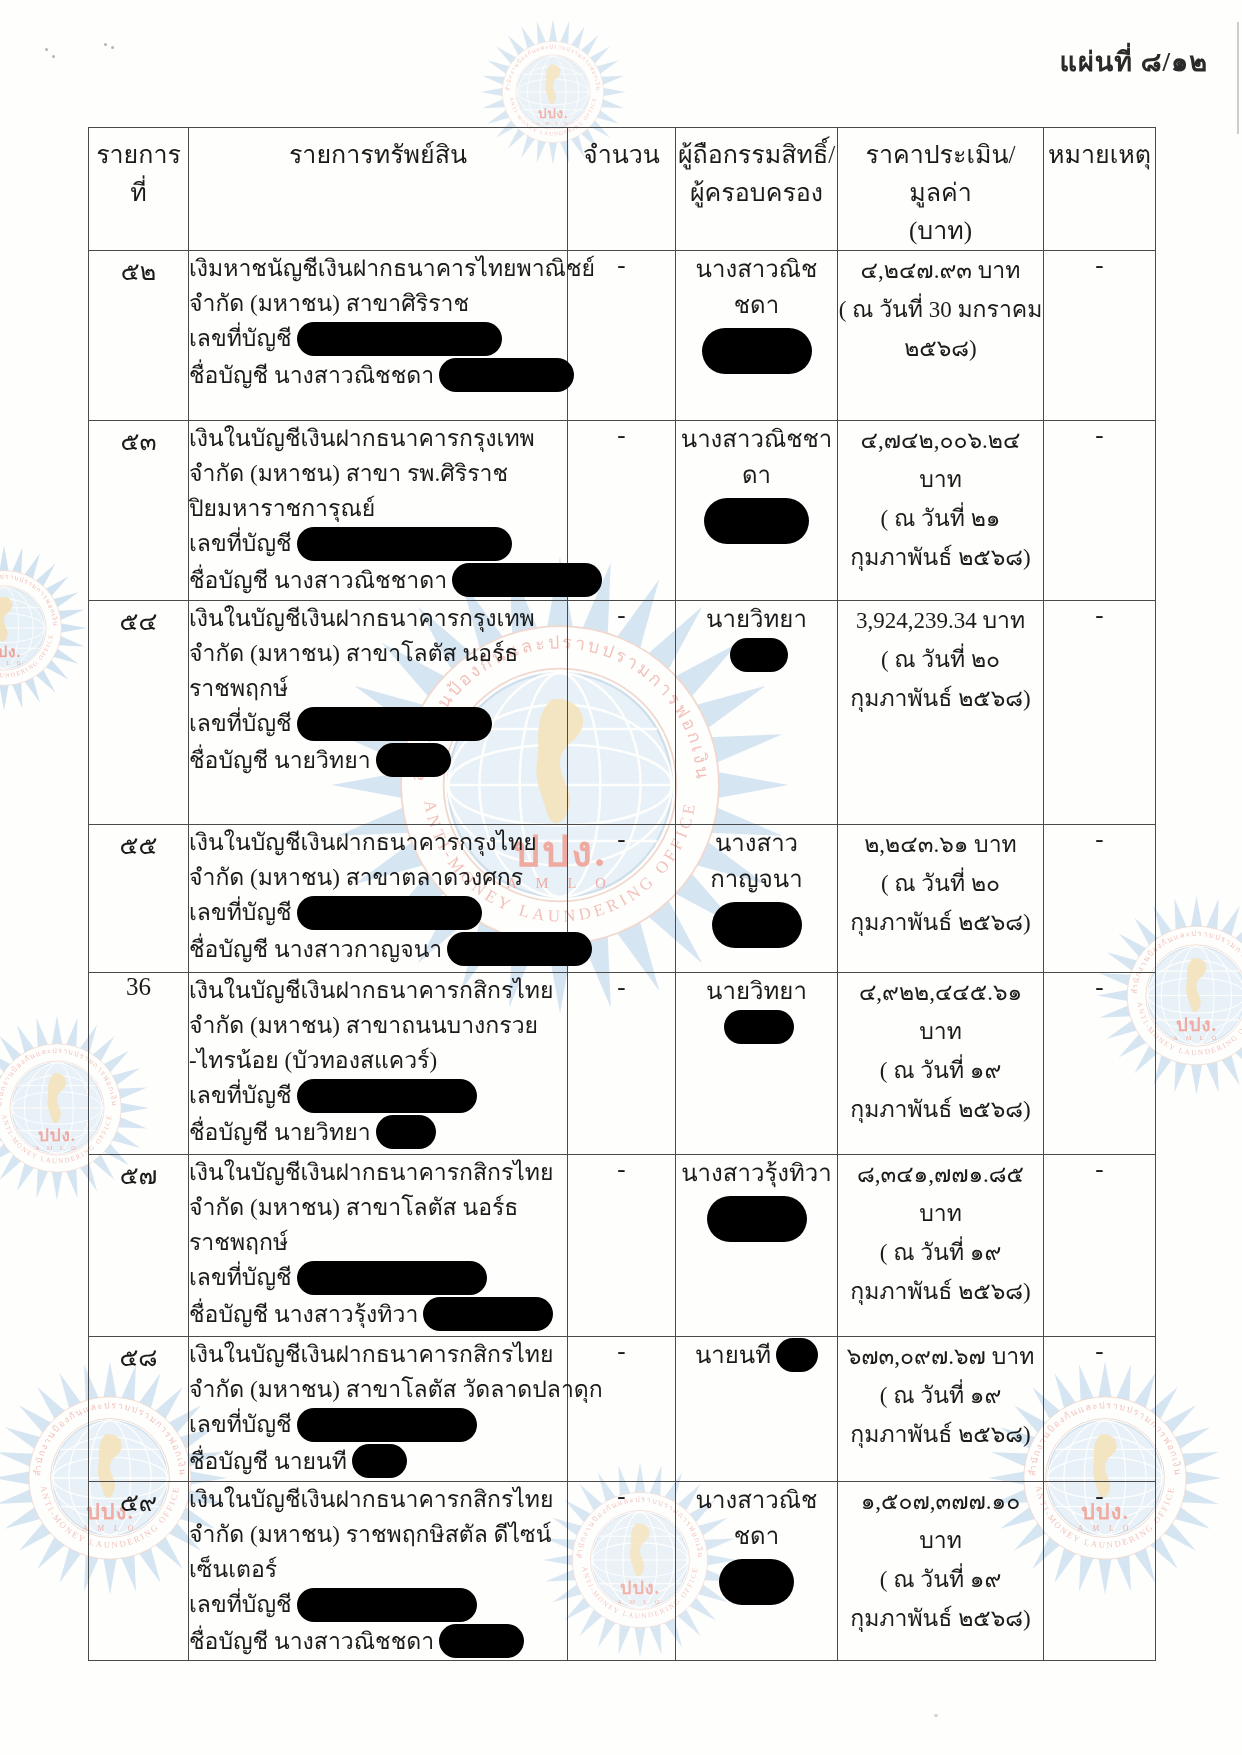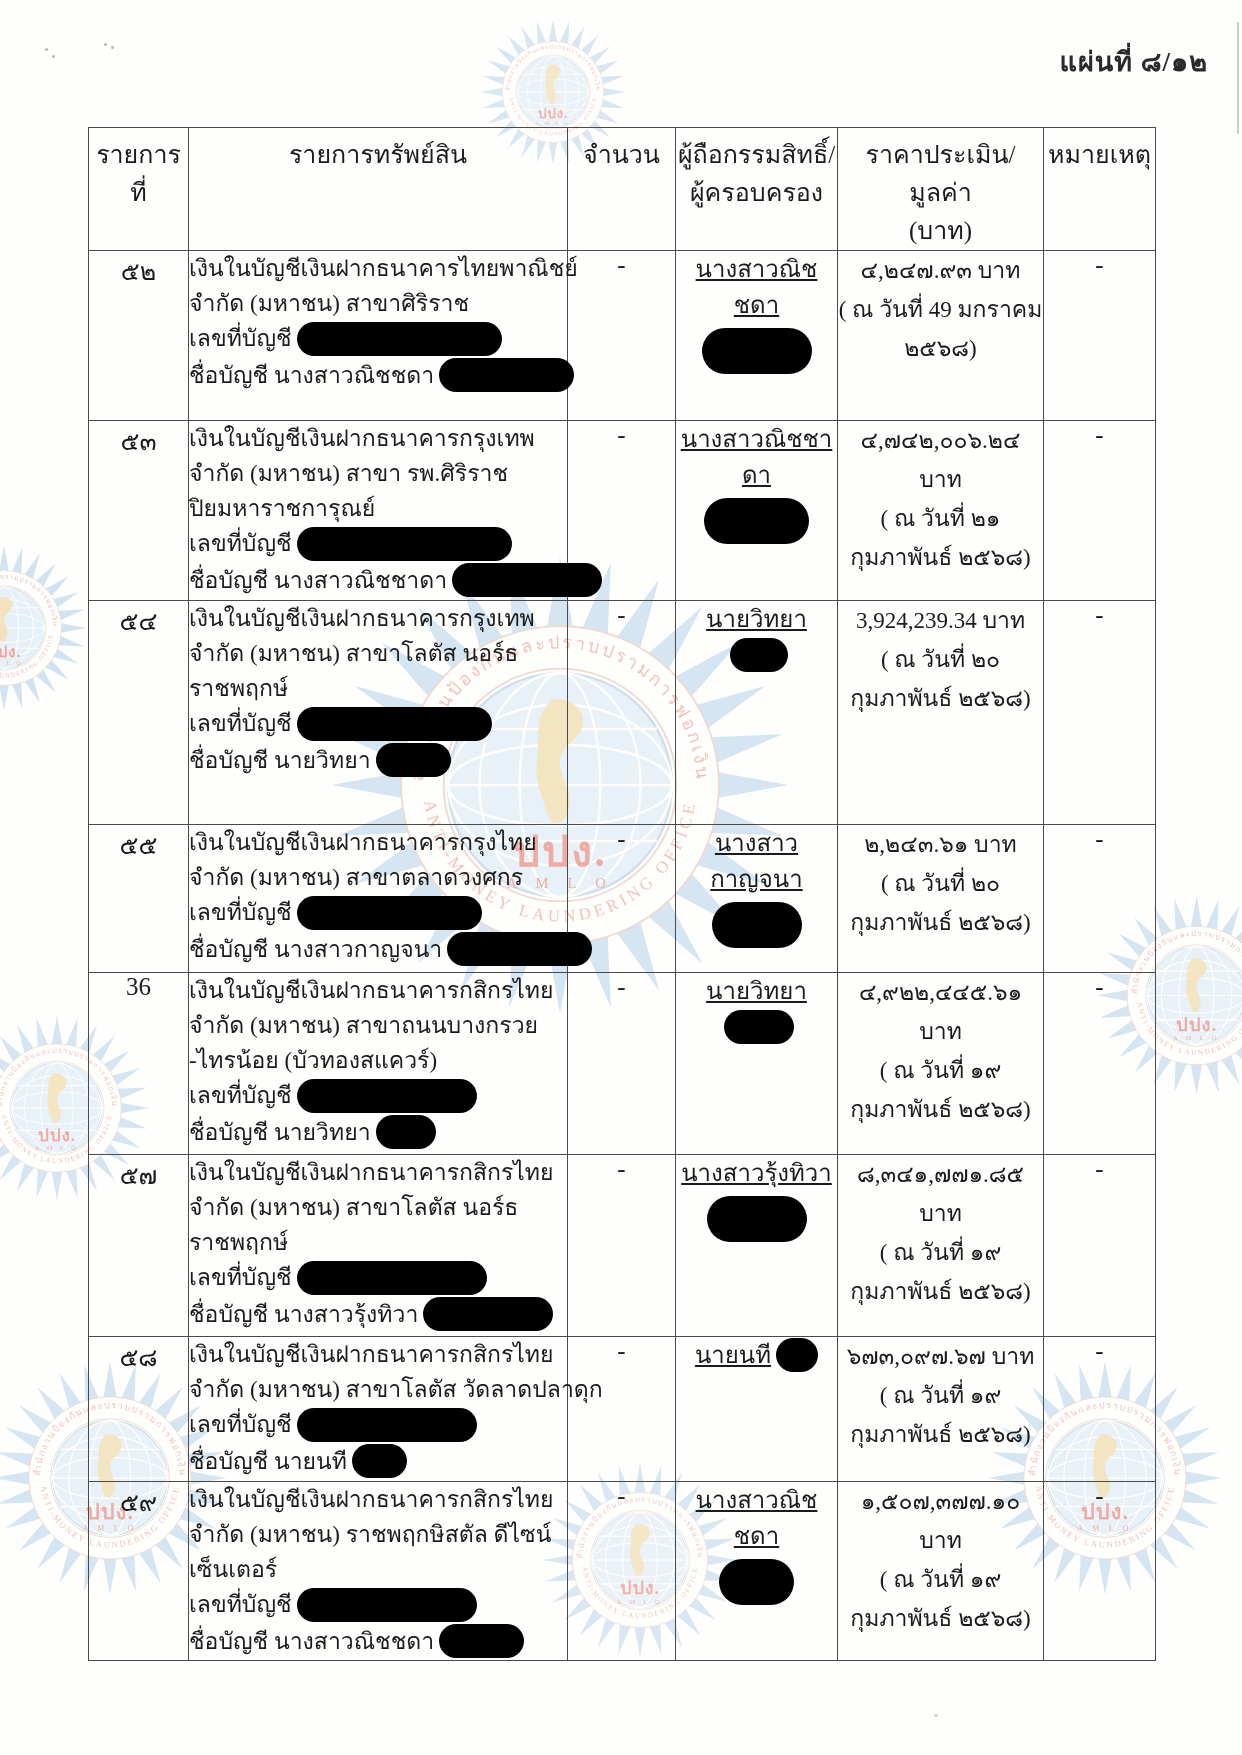--- a/index.html
+++ b/index.html
@@ -25,21 +25,21 @@
     border-collapse:collapse;table-layout:fixed;z-index:2;background:transparent;
   }
   .doc-table th,.doc-table td{border:1.6px solid #4a4a4a;vertical-align:top;padding:0;}
   .doc-table thead th{
     height:78px;font-weight:normal;font-size:25px;text-align:center;
     padding-top:8px;line-height:38px;
   }
   .c-item{text-align:center;padding-top:10px;font-size:25px;}
   .c-asset{padding:7px 8px 5px 13px;font-size:23px;line-height:35px;text-align:left;}
   .c-qty,.c-rem{text-align:center;padding-top:10px;font-size:25px;}
-  .c-owner{text-align:center;padding-top:8px;font-size:24px;line-height:36px;text-decoration:underline;}
+  .c-owner{text-align:center;padding-top:8px;font-size:24px;line-height:36px;}
   .c-value{text-align:center;padding-top:8px;font-size:23px;line-height:39px;}
   
   .pill{
     display:inline-block;background:#000;border-radius:18px;
     height:34px;vertical-align:middle;margin-left:5px;transform:translateY(-2px);
   }
   .pill-block{display:block;background:#000;border-radius:24px;margin:5px auto 0 auto;}
   .asset-line{white-space:nowrap;}
 </style>
 </head>
@@ -457,33 +457,33 @@
           <div>ราคาประเมิน/มูลค่า</div>
           <div>(บาท)</div>
         </th>
         <th>หมายเหตุ</th>
       </tr>
     </thead>
     <tbody>
         <tr style="height: 170px;">
           <td class="c-item">๕๒</td>
           <td class="c-asset">
-            <div class="asset-line">เงินในบัญชีเงินฝากธนาคารไทยพาณิชย์</div>
+            <div class="asset-line">เงิมหาชนัญชีเงินฝากธนาคารไทยพาณิชย์</div>
             <div class="asset-line">จำกัด (มหาชน) สาขาศิริราช</div>
             <div class="asset-line"><span>เลขที่บัญชี</span><span class="pill" style="width: 205px;"></span></div>
             <div class="asset-line"><span>ชื่อบัญชี นางสาวณิชชดา</span><span class="pill" style="width: 135px;"></span></div>
           </td>
           <td class="c-qty">-</td>
           <td class="c-owner">
             <div>นางสาวณิชชดา</div>
             <div class="pill-block" style="width: 110px; height: 46px;"></div>
           </td>
           <td class="c-value">
             <div>๔,๒๔๗.๙๓ บาท</div>
-            <div>( ณ วันที่ 49 มกราคม</div>
+            <div>( ณ วันที่ 30 มกราคม</div>
             <div>๒๕๖๘)</div>
           </td>
           <td class="c-rem">-</td>
         </tr>
         <tr style="height: 180px;">
           <td class="c-item">๕๓</td>
           <td class="c-asset">
             <div class="asset-line">เงินในบัญชีเงินฝากธนาคารกรุงเทพ</div>
             <div class="asset-line">จำกัด (มหาชน) สาขา รพ.ศิริราช</div>
             <div class="asset-line">ปิยมหาราชการุณย์</div>

